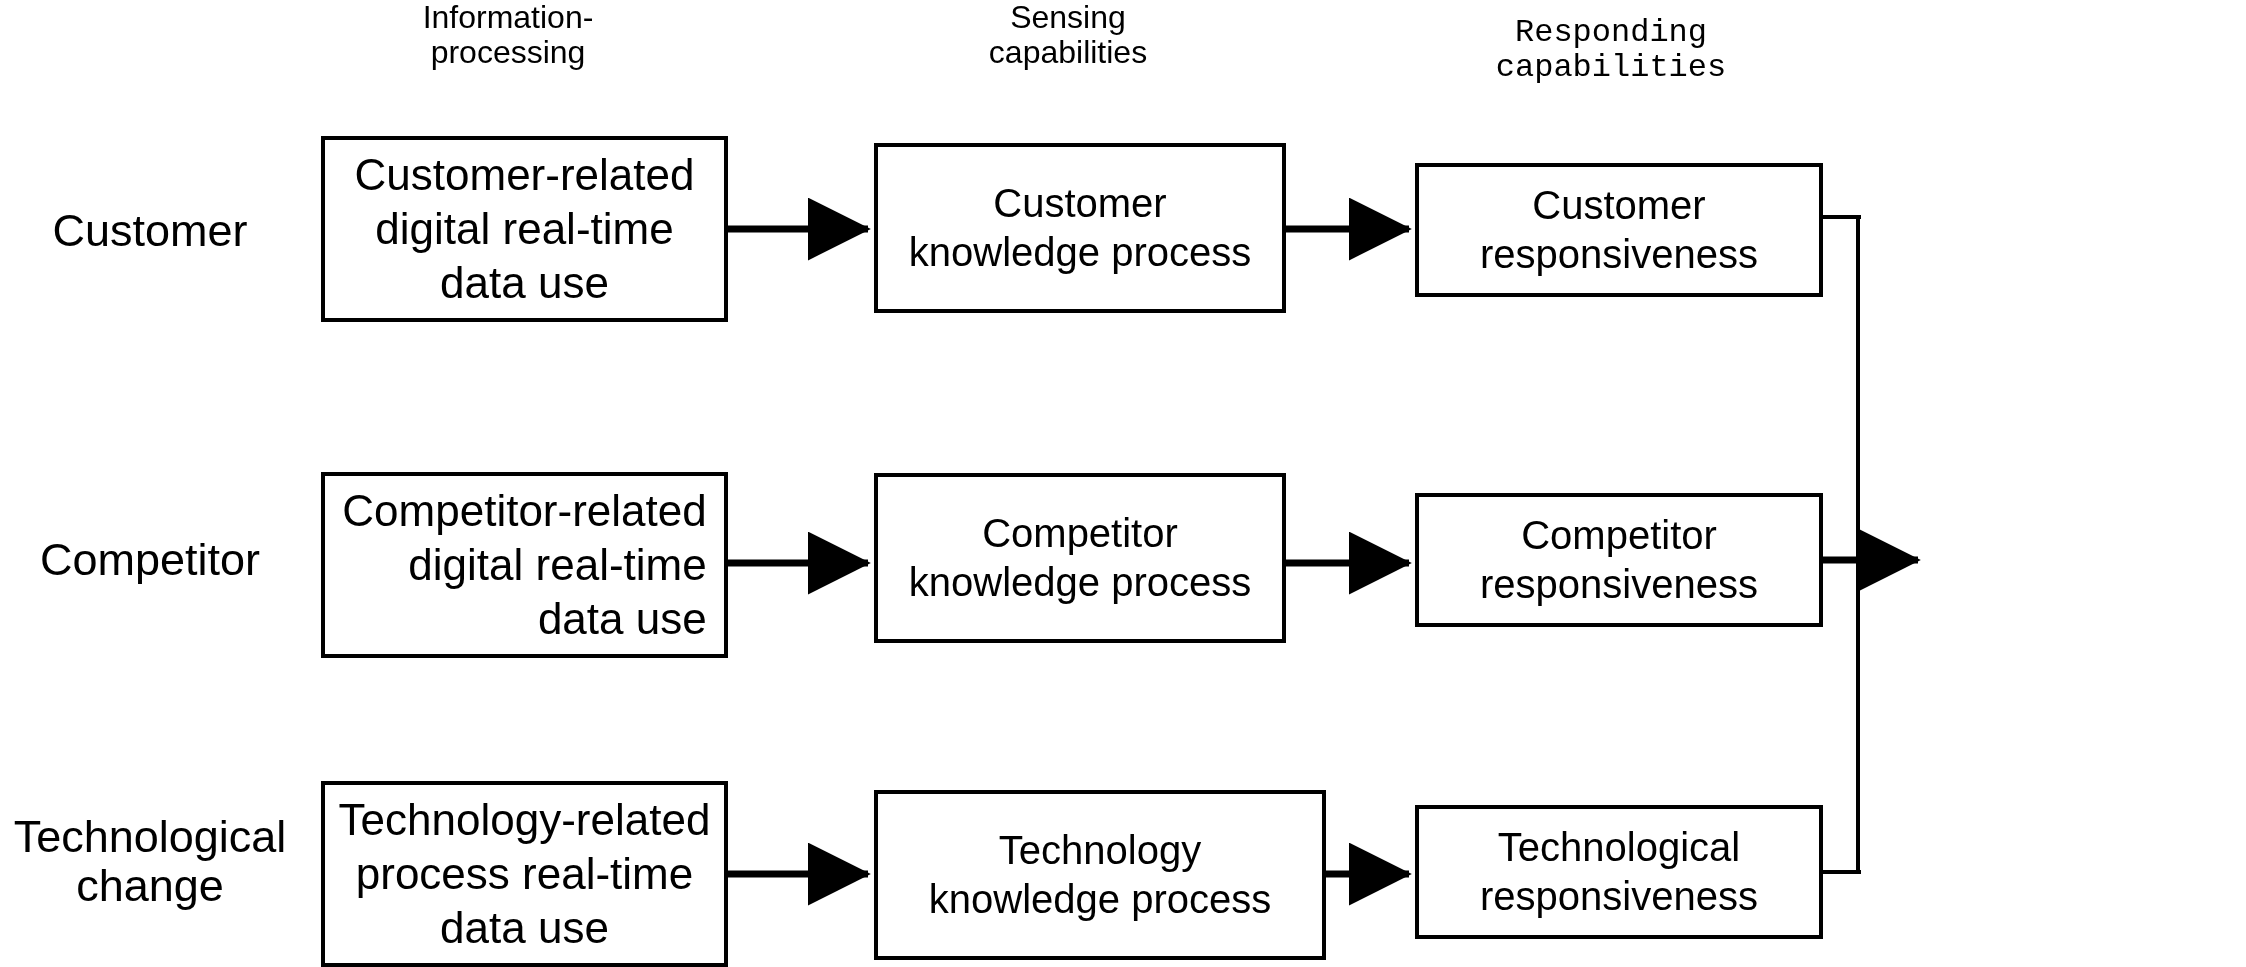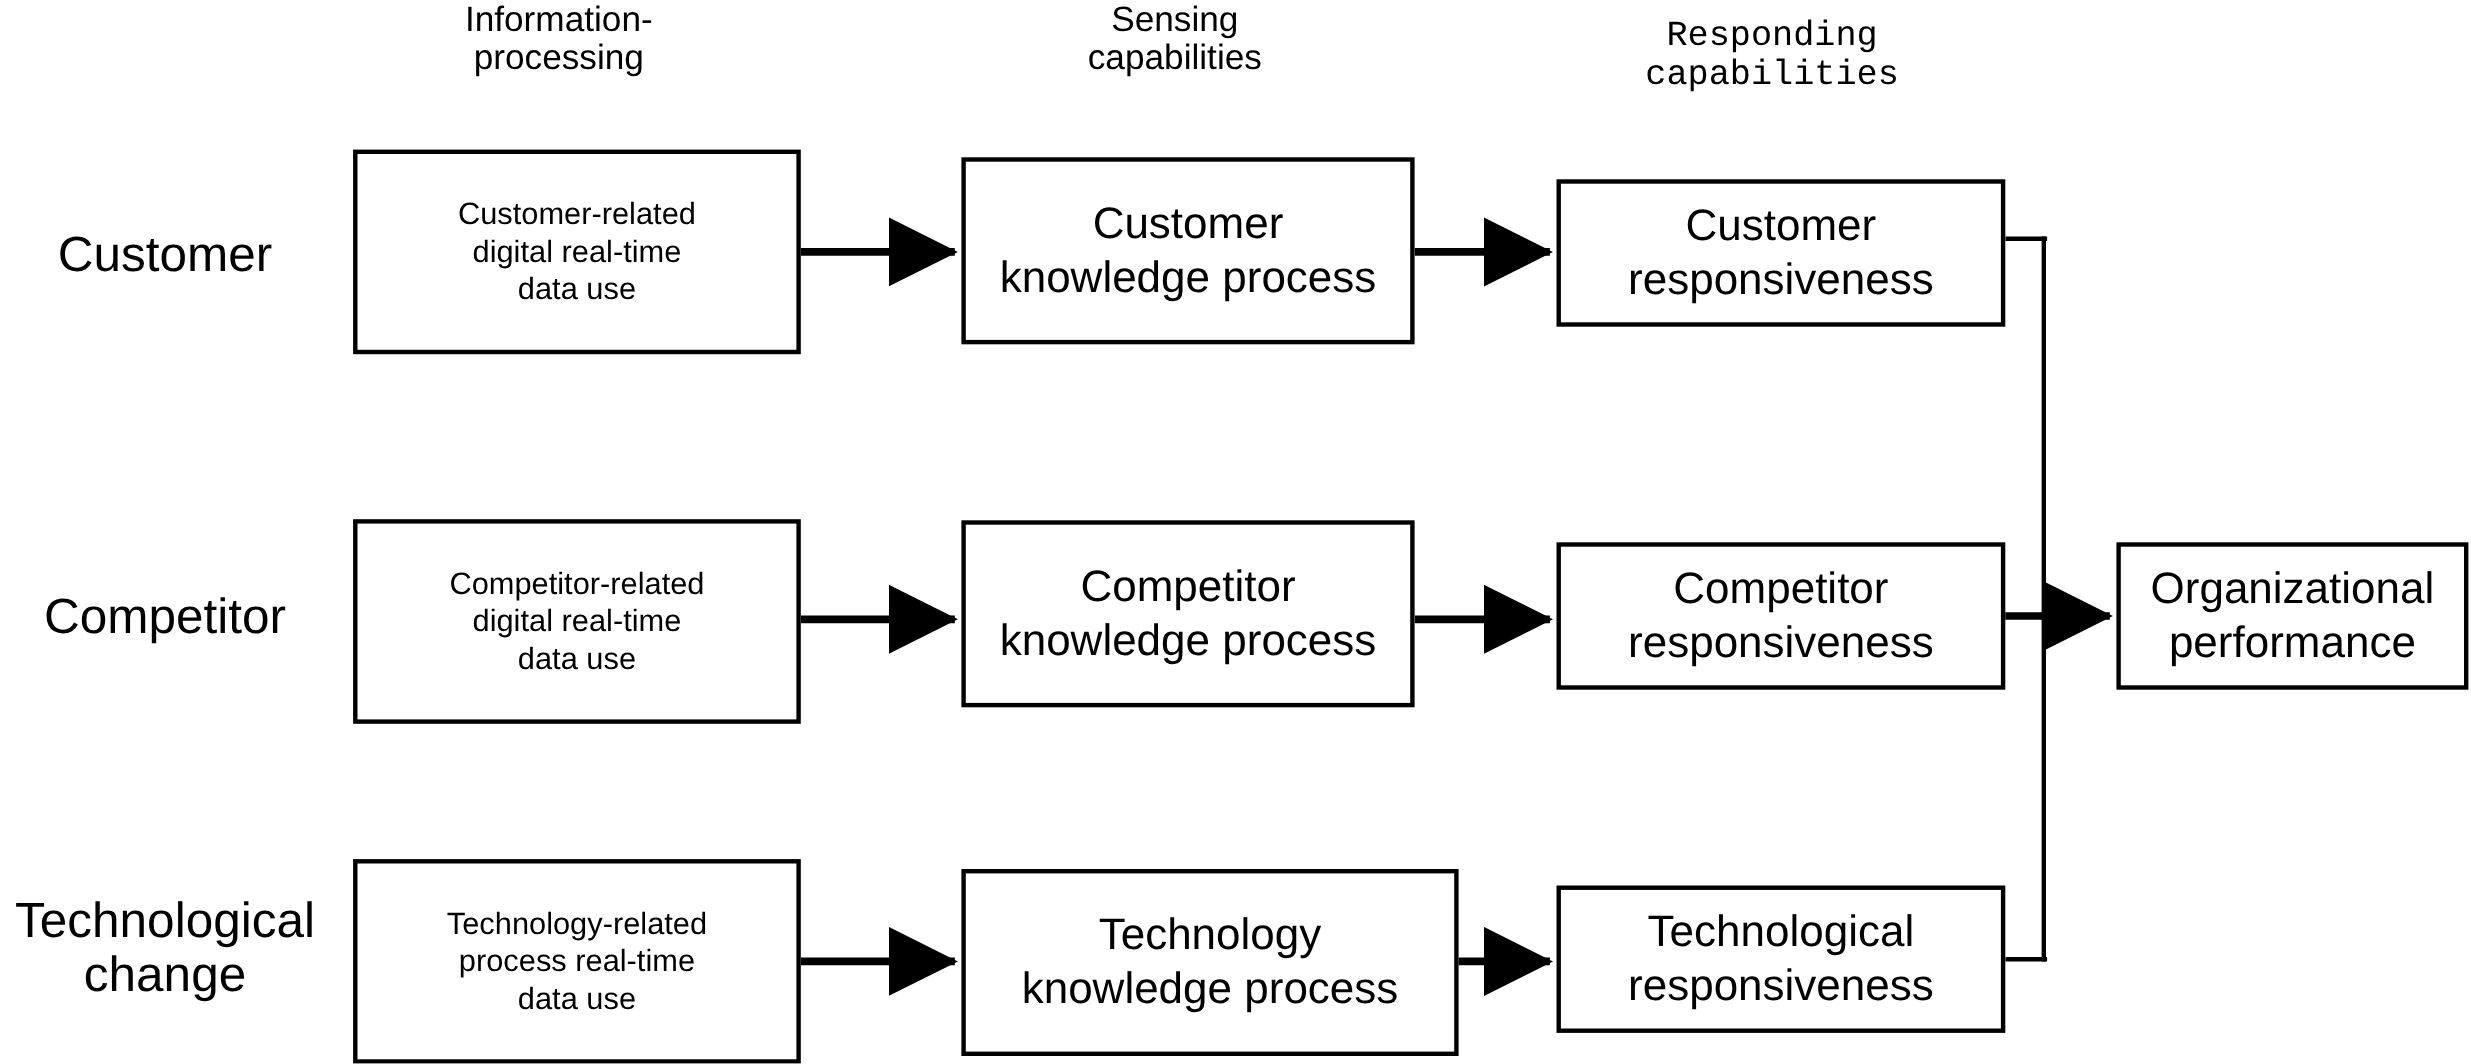--- a/index.html
+++ b/index.html
@@ -42,21 +42,21 @@
     display: flex;
     align-items: center;
     justify-content: center;
     text-align: center;
     font-size: 40px;
     line-height: 1.22;
     color: #000;
     white-space: pre-line;
     padding: 0 6px;
   }
-  .node.tall { font-size: 28px; }
+  .node.tall { font-size: 44px; }
   svg.links {
     position: absolute;
     left: 0;
     top: 0;
     width: 2246px;
     height: 967px;
     pointer-events: none;
   }
 </style>
 </head>
@@ -96,37 +96,35 @@
 capabilities</div>
 
   <div class="row-label" style="left:0px; top:207px; width:300px;">Customer</div>
   <div class="row-label" style="left:0px; top:536px; width:300px;">Competitor</div>
   <div class="row-label" style="left:0px; top:813px; width:300px;">Technological
 change</div>
 
   <div class="node tall" style="left:321px; top:136px; width:407px; height:186px;">Customer-related
 digital real-time
 data use</div>
-  <div class="node tall" style="left:321px; top:472px; width:407px; height:186px;">Competitor-related
+  <div class="node tall" style="left:321px; top:472px; width:407px; height:186px;text-align:right;">Competitor-related
 digital real-time
 data use</div>
   <div class="node tall" style="left:321px; top:781px; width:407px; height:186px;">Technology-related
 process real-time
 data use</div>
 
   <div class="node" style="left:874px; top:143px; width:412px; height:170px;">Customer
 knowledge process</div>
   <div class="node" style="left:874px; top:473px; width:412px; height:170px;">Competitor
 knowledge process</div>
   <div class="node" style="left:874px; top:790px; width:452px; height:170px;">Technology
 knowledge process</div>
 
   <div class="node" style="left:1415px; top:163px; width:408px; height:134px;">Customer
 responsiveness</div>
   <div class="node" style="left:1415px; top:493px; width:408px; height:134px;">Competitor
 responsiveness</div>
   <div class="node" style="left:1415px; top:805px; width:408px; height:134px;">Technological
 responsiveness</div>
 
-  <div class="node" style="left:1924px; top:493px; width:320px; height:134px;">Organizational
-performance</div>
 
 </div>
 
 </body></html>

